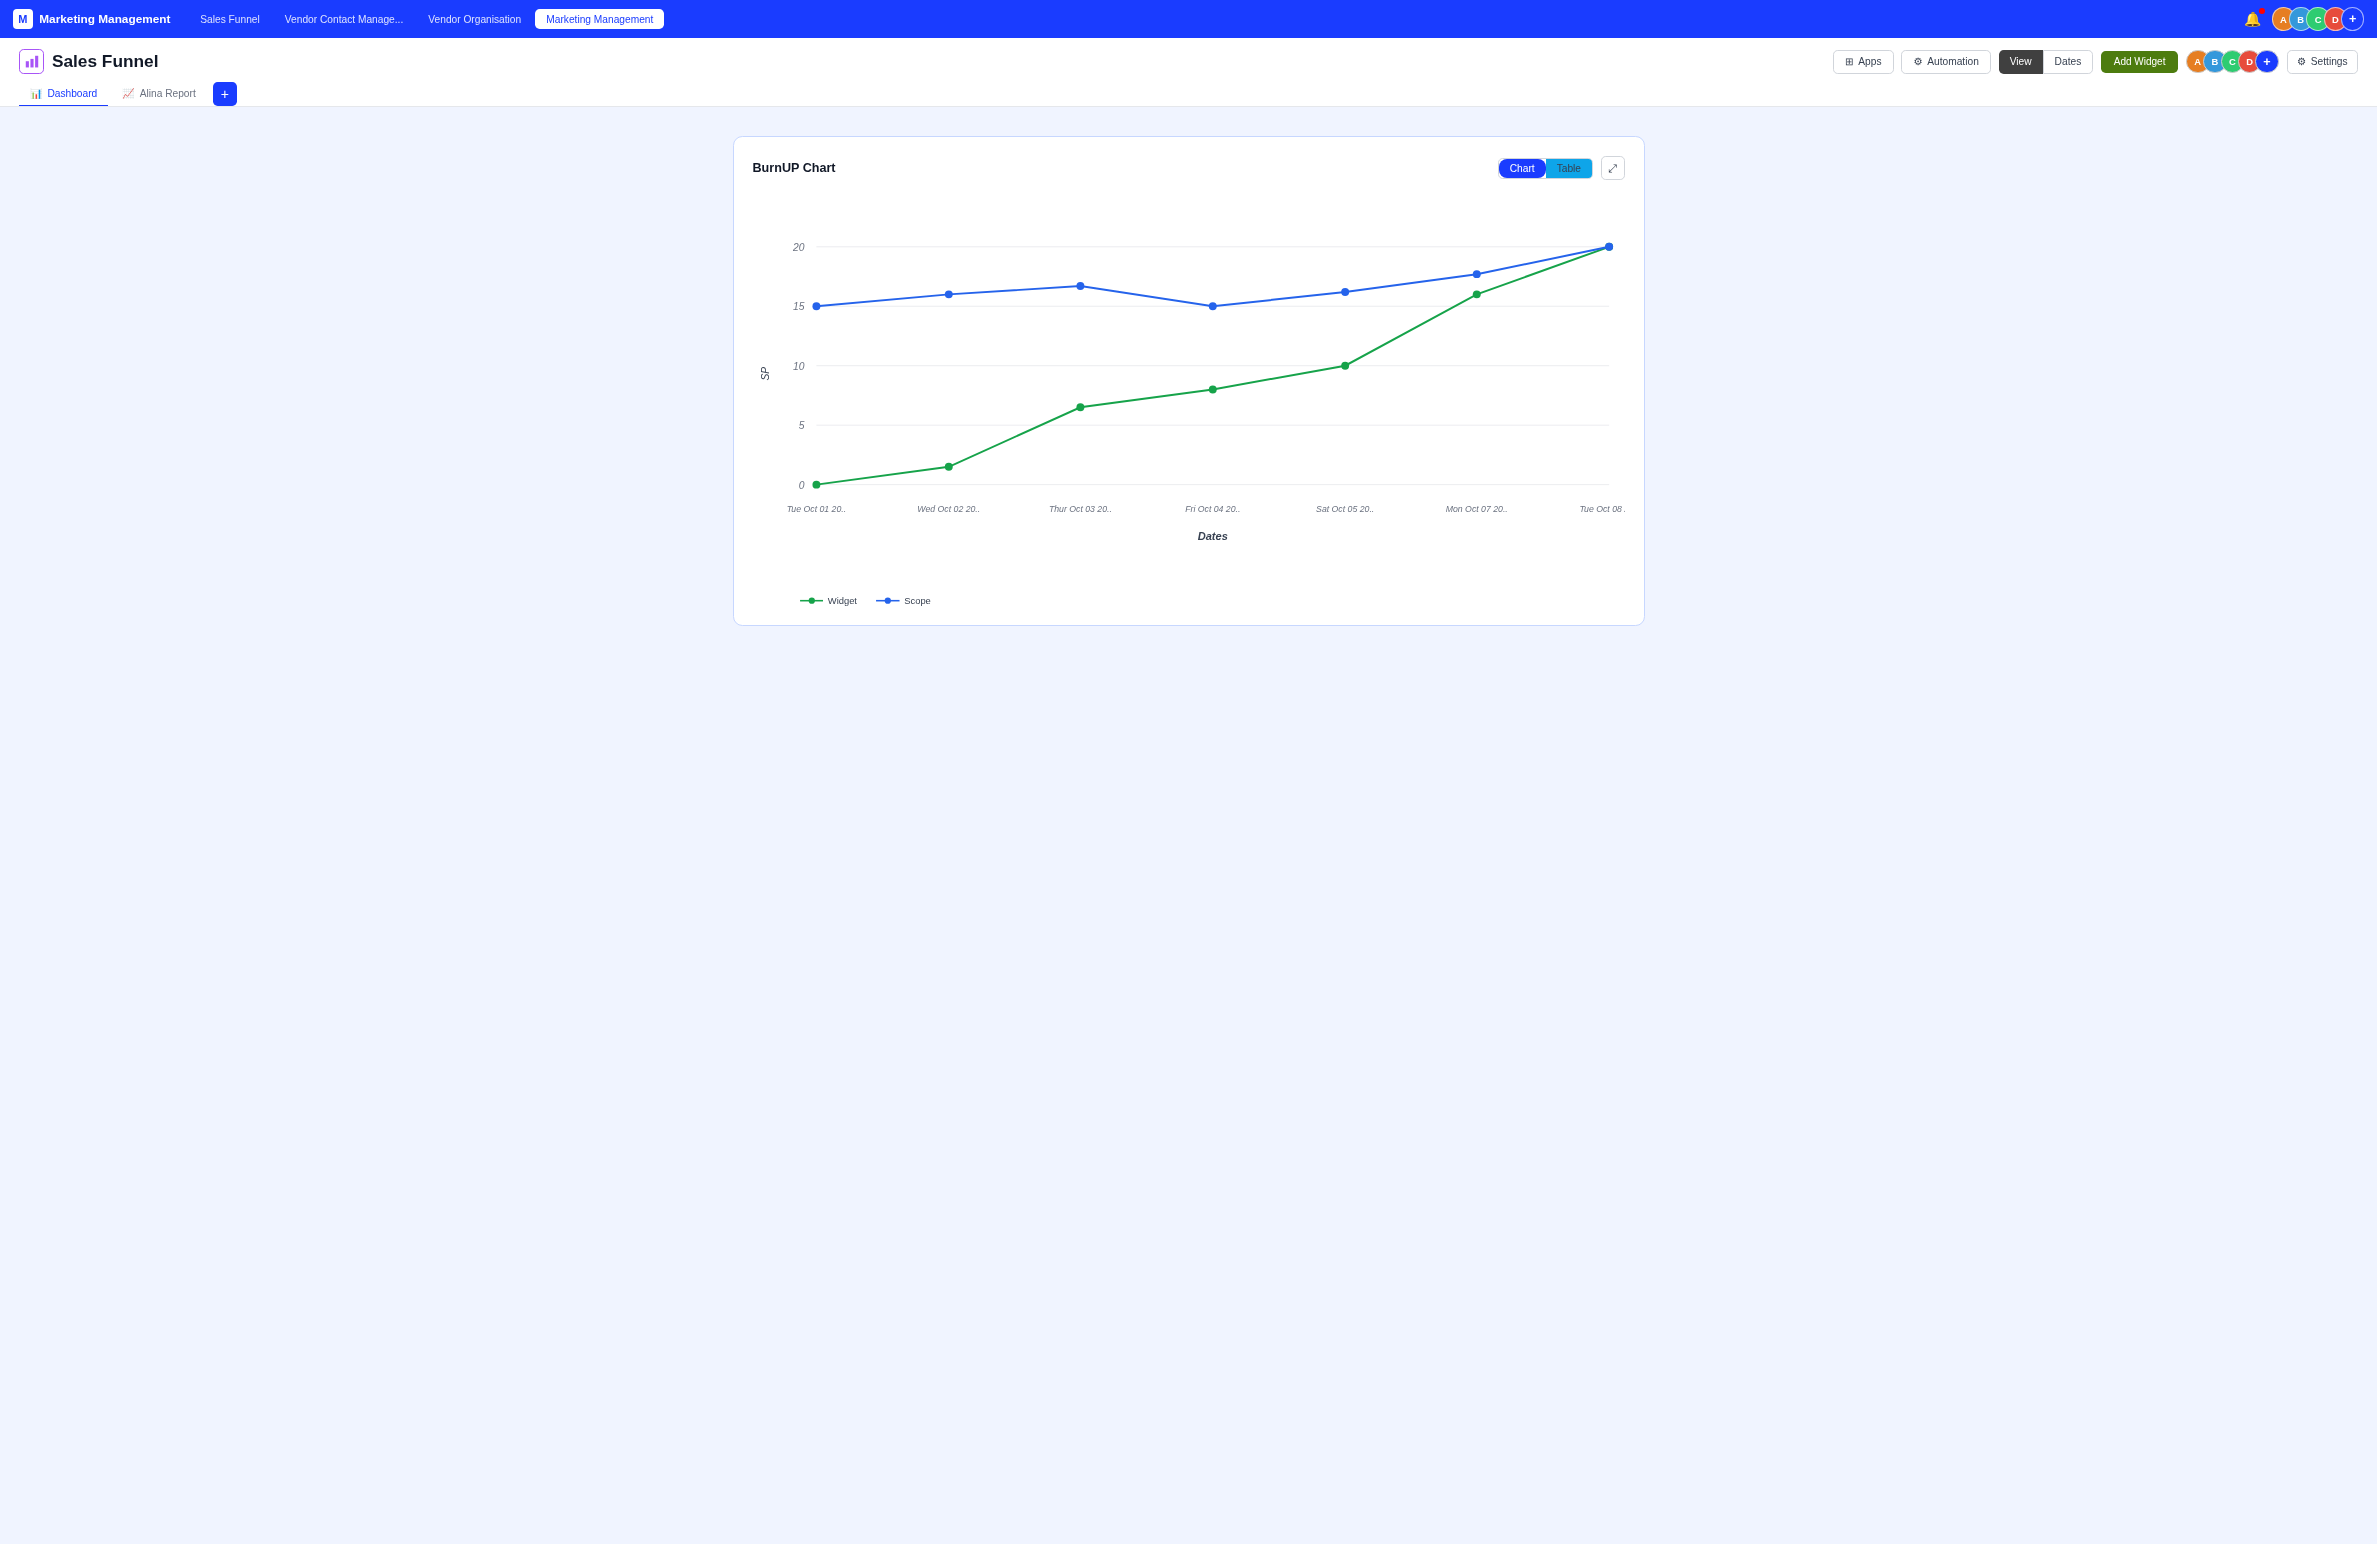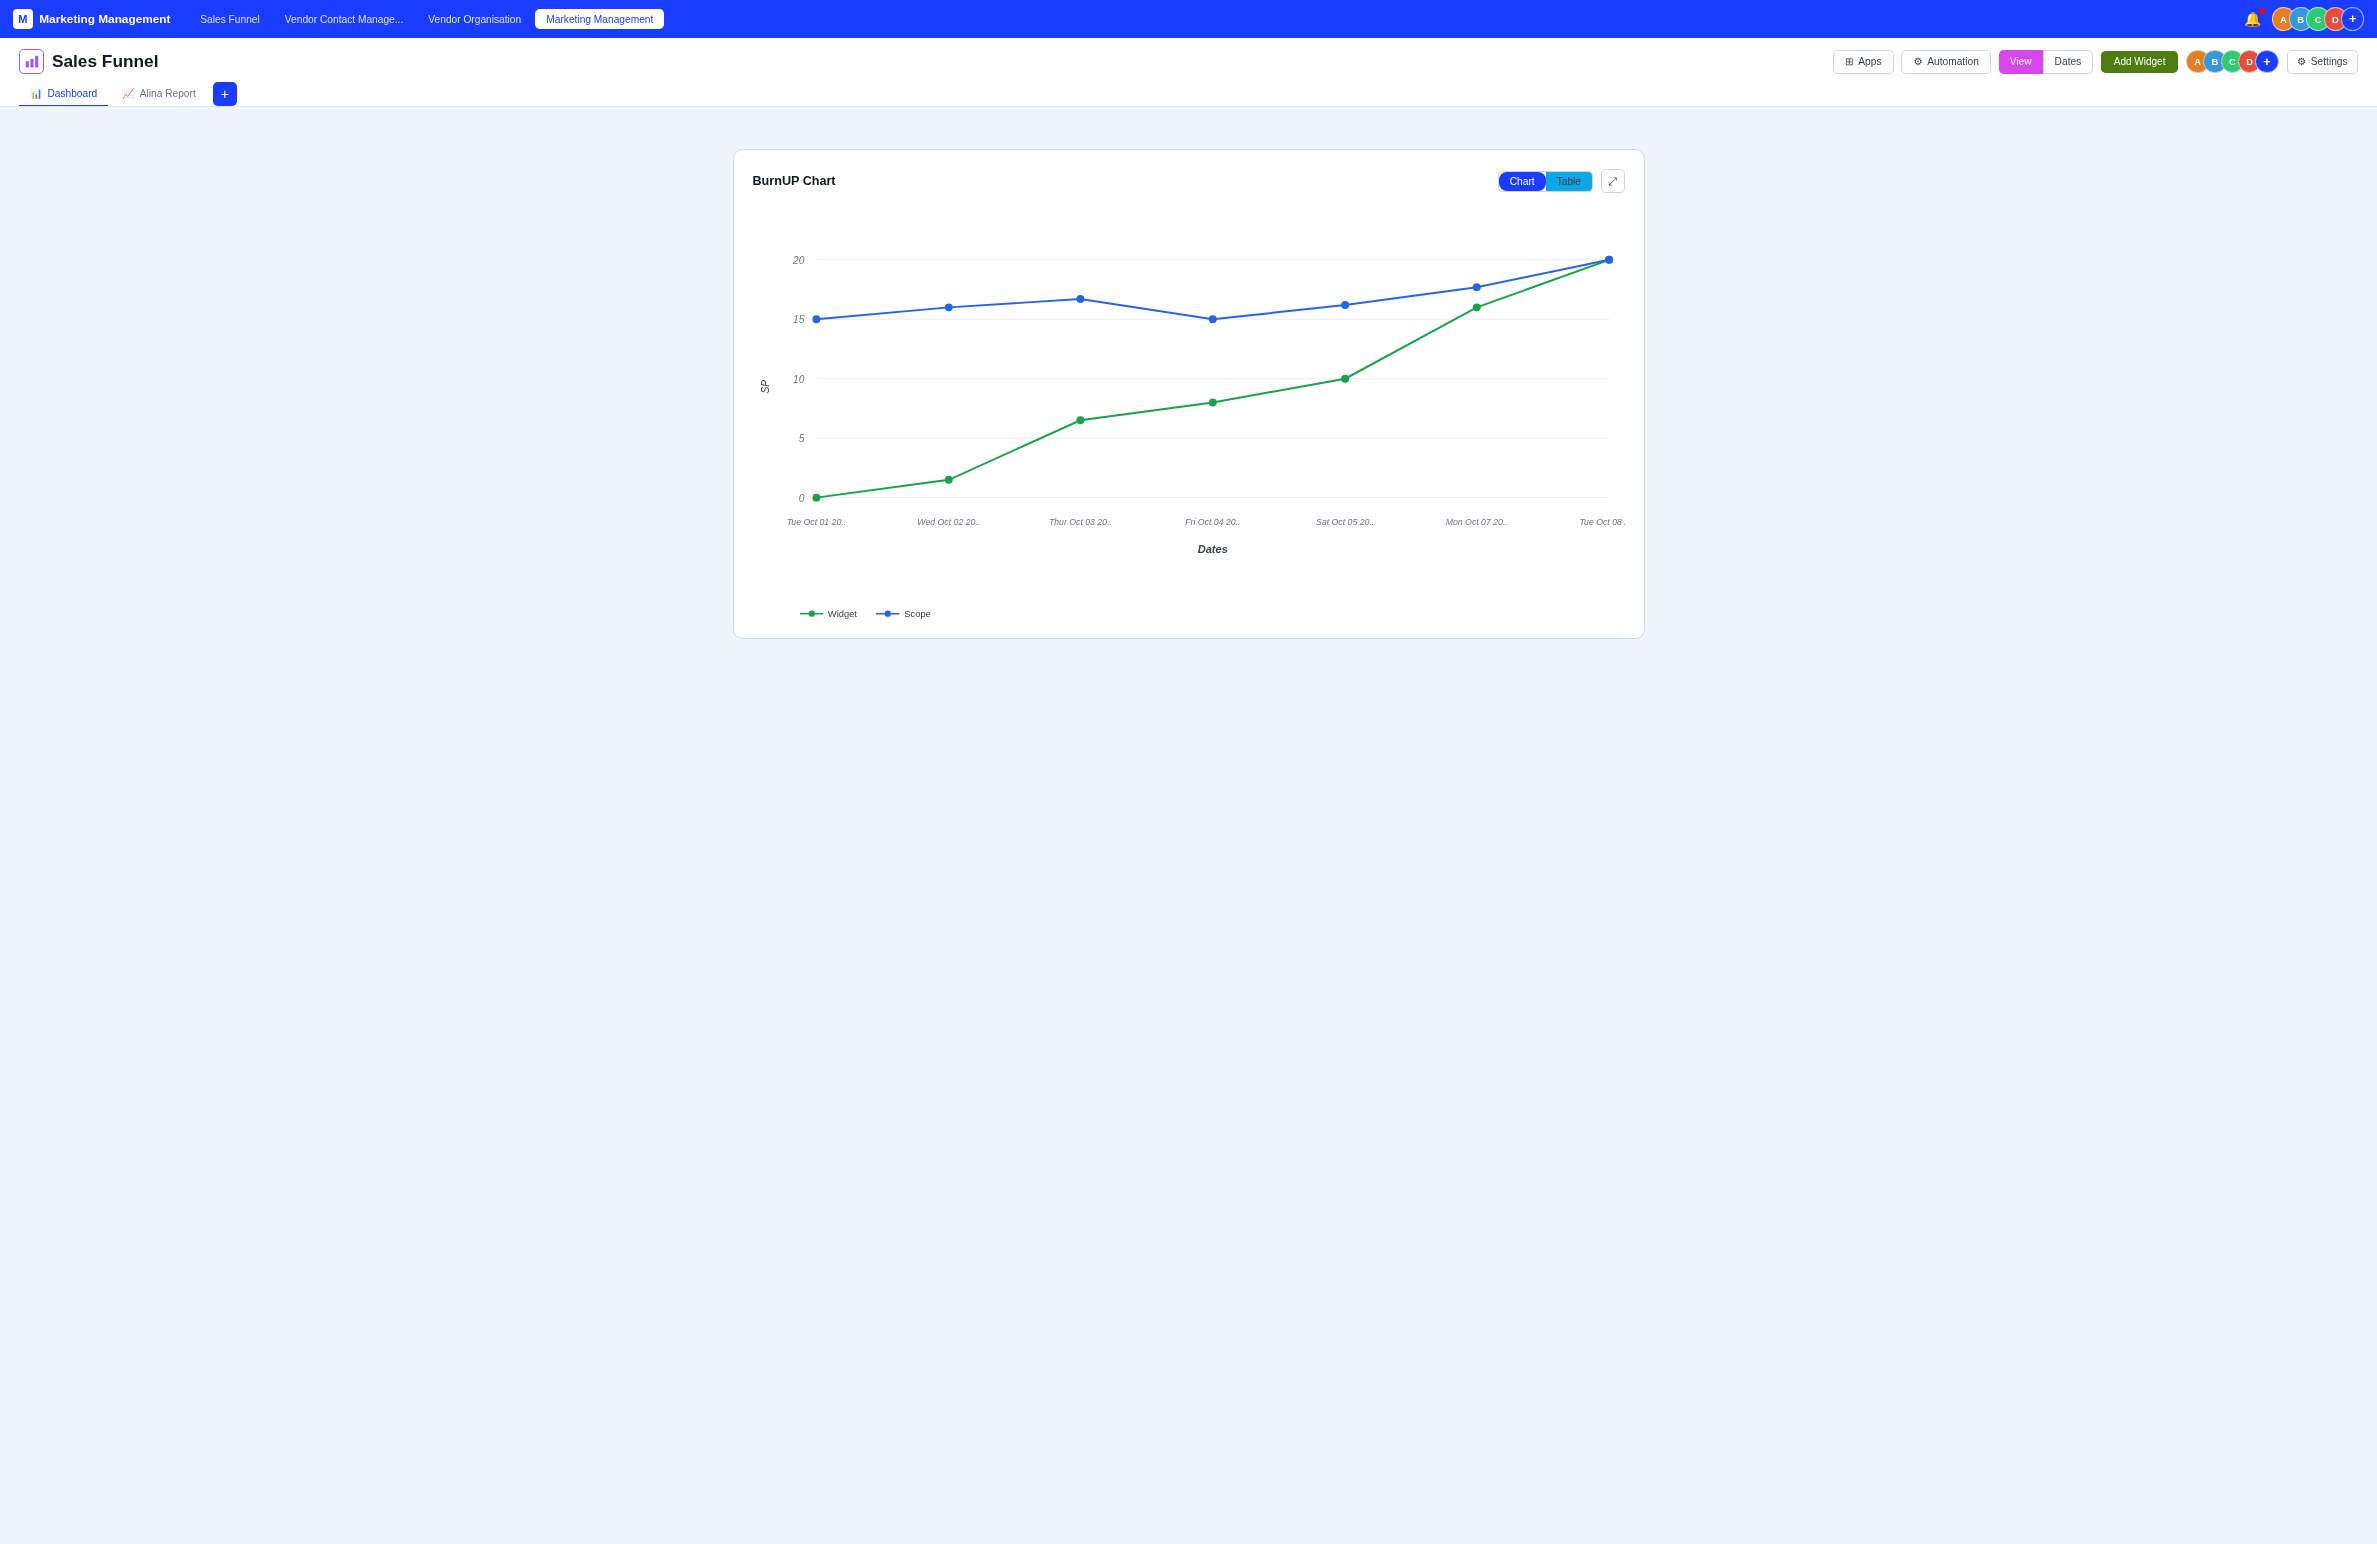--- a/index.html
+++ b/index.html
@@ -141,21 +141,21 @@
       border: 0.8px solid #d1d5db;
       border-radius: 4.7px;
       background: white;
       font-size: 10.2px;
       color: #374151;
       cursor: pointer;
       white-space: nowrap;
     }
     .btn-view {
       padding: 5.5px 11px;
-      background: #d946ef;
+      background: #404040;
       color: white;
       border: none;
       border-radius: 4.7px 0 0 4.7px;
       font-size: 10.2px;
       cursor: pointer;
       font-weight: 500;
     }
     .btn-edit {
       padding: 5.5px 11px;
       background: white;
@@ -231,21 +231,21 @@
       padding: 25px 19px;
     }
 
     
     .widget-card {
       background: white;
       border-radius: 9.4px;
       border: 1.2px solid #c7d7ff;
       padding: 19px;
       max-width: 912px;
-      margin: 17px auto;
+      margin: 4px auto;
     }
     .widget-header {
       display: flex;
       align-items: center;
       justify-content: space-between;
       margin-bottom: 12.6px;
     }
     .widget-title {
       font-size: 12.6px;
       font-weight: 600;

